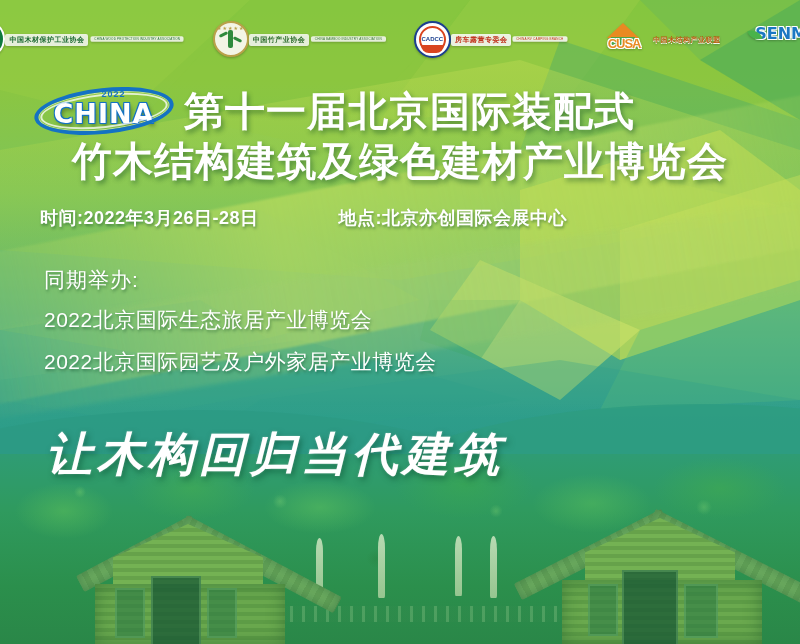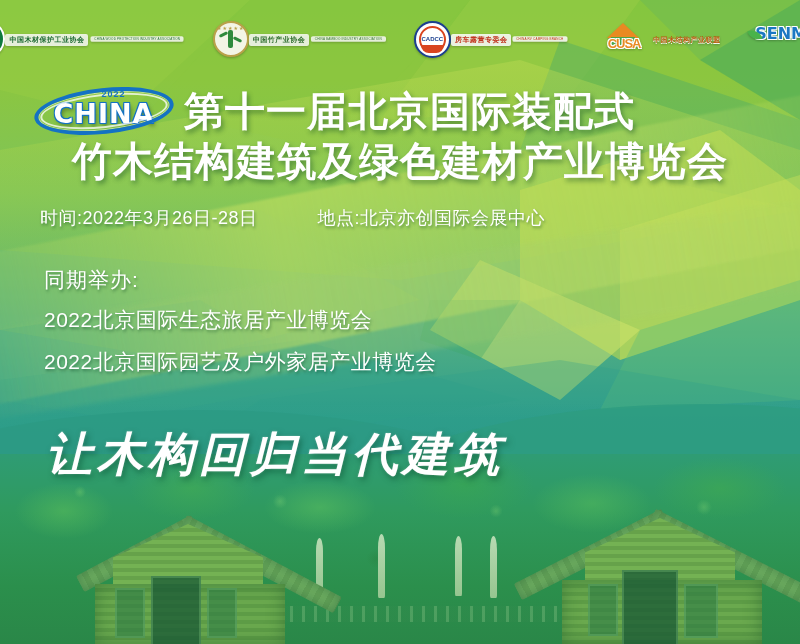--- a/index.html
+++ b/index.html
@@ -300,24 +300,24 @@
     text-align: center;
     margin-top: 7px;
     white-space: nowrap;
   }
 
   
   .meta{
     position:absolute;
     top: 206px; left: 40px;
     z-index: 20;
-    display:flex; gap: 60px;
+    display:flex; gap: 80px;
     color:#ffffff;
     font-size: 18px;
-    font-weight: normal;
+    font-weight: bold;
     text-shadow: 1px 2px 3px rgba(0,60,30,0.45);
     letter-spacing:.5px;
   }
 
   
   .concurrent{
     position:absolute;
     top: 266px; left: 44px;
     z-index: 20;
     color:#ffffff;

